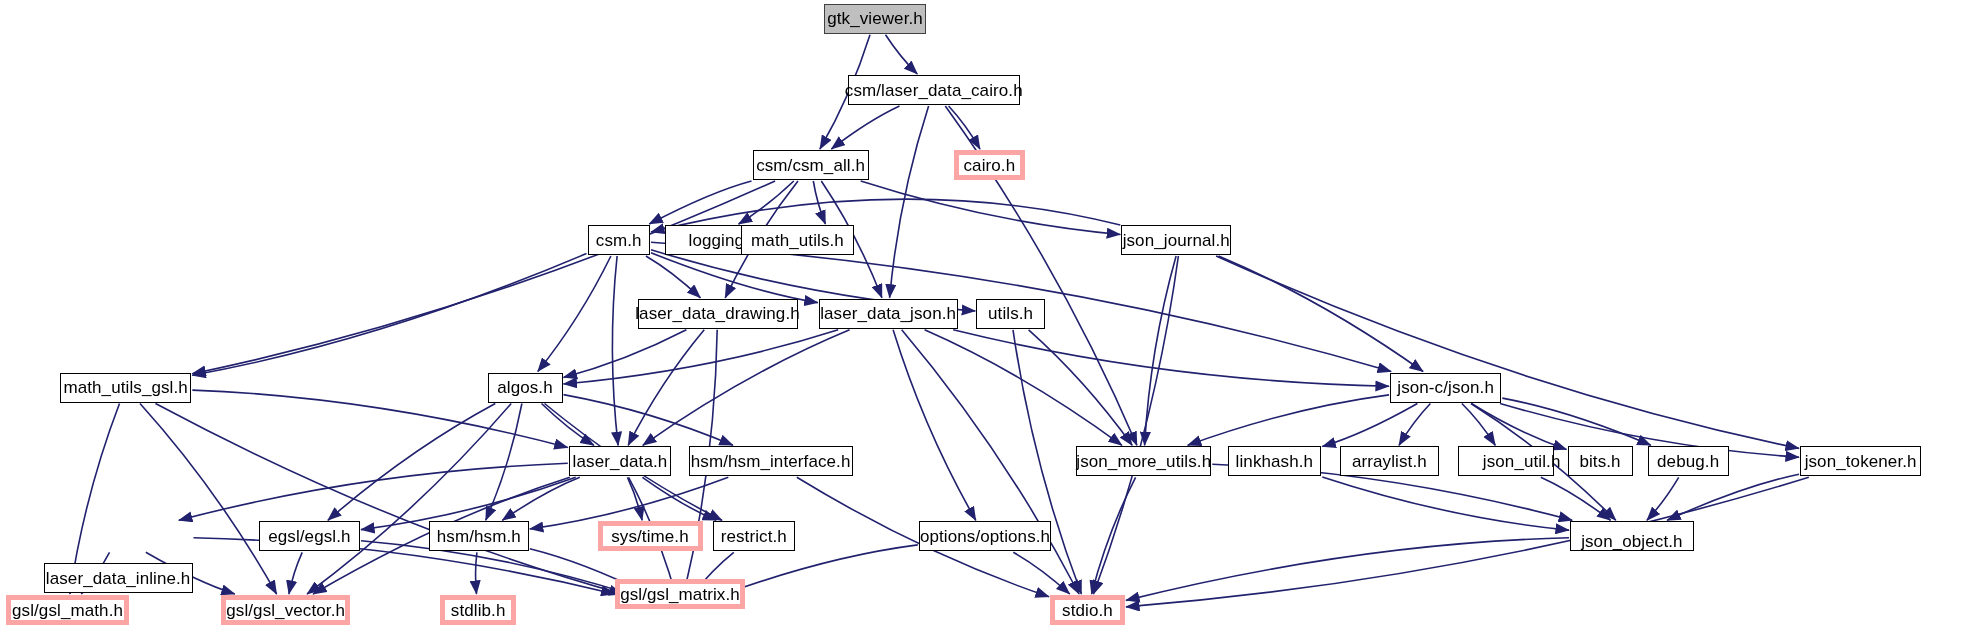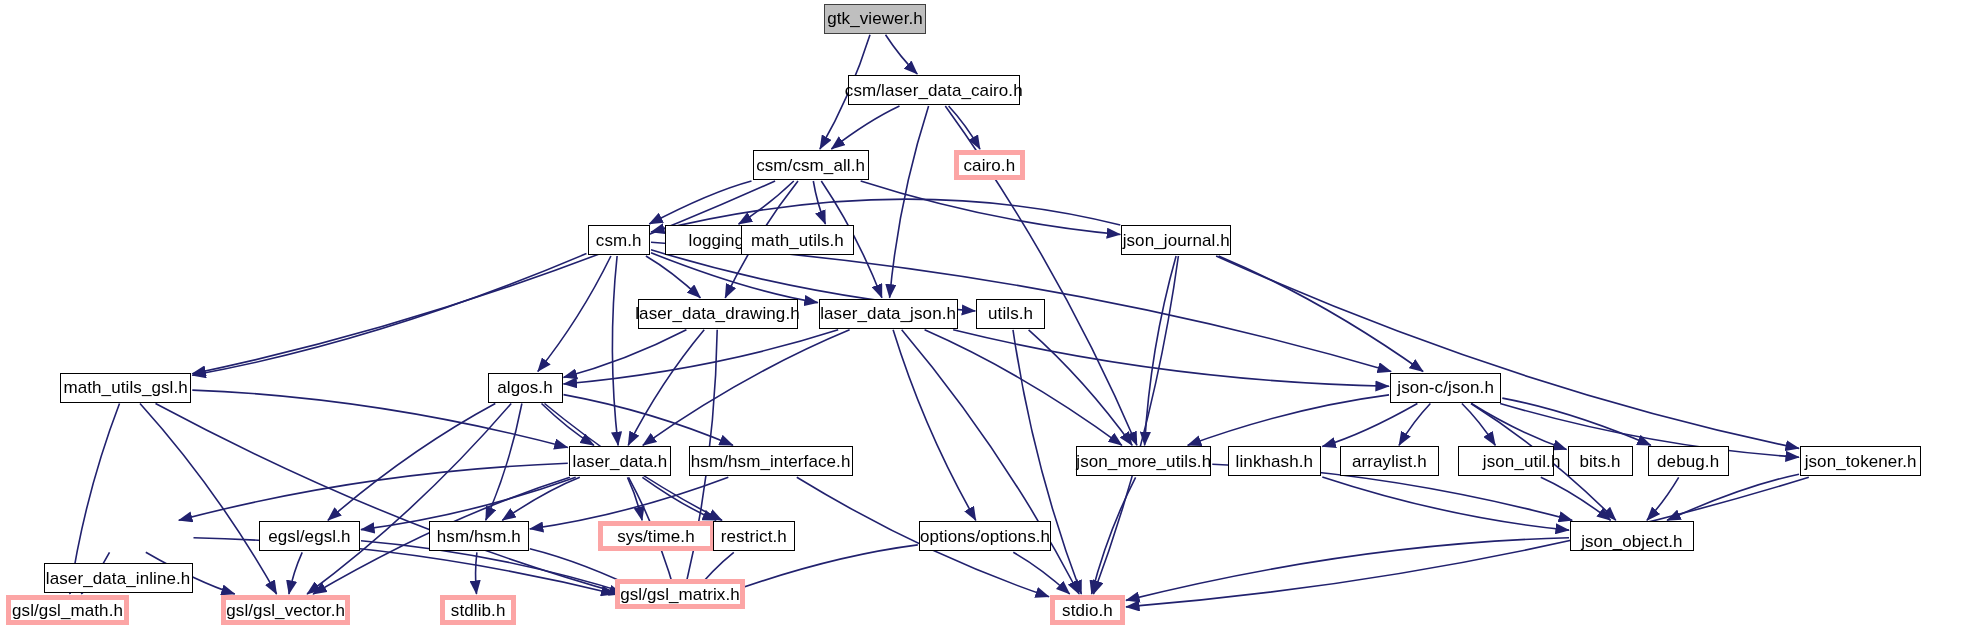--- a/index.html
+++ b/index.html
@@ -219,21 +219,21 @@
       </div>
       <div class="node" style="left: 43.75px; top: 521.25px; width: 148.75px; margin-top: 42px;">
         <span class="node-label">laser_data_inline.h</span>
       </div>
       <div class="node" style="left: 258.75px; top: 521.25px; width: 101.25px;">
         <span class="node-label">egsl/egsl.h</span>
       </div>
       <div class="node" style="left: 428.75px; top: 521.25px; width: 100px;">
         <span class="node-label">hsm/hsm.h</span>
       </div>
-      <div class="node system" style="left: 597.5px; top: 521.25px; width: 117px;">
+      <div class="node system" style="left: 597.5px; top: 521.25px; width: 105px;">
         <span class="node-label">sys/time.h</span>
       </div>
       <div class="node" style="left: 712.5px; top: 521.25px; width: 82.5px;">
         <span class="node-label">restrict.h</span>
       </div>
       <div class="node" style="left: 918.75px; top: 521.25px; width: 132.5px;">
         <span class="node-label">options/options.h</span>
       </div>
       <div class="node" style="left: 1570px; top: 521.25px; width: 123.75px; align-items: flex-end;">
         <span class="node-label">json_object.h</span>

